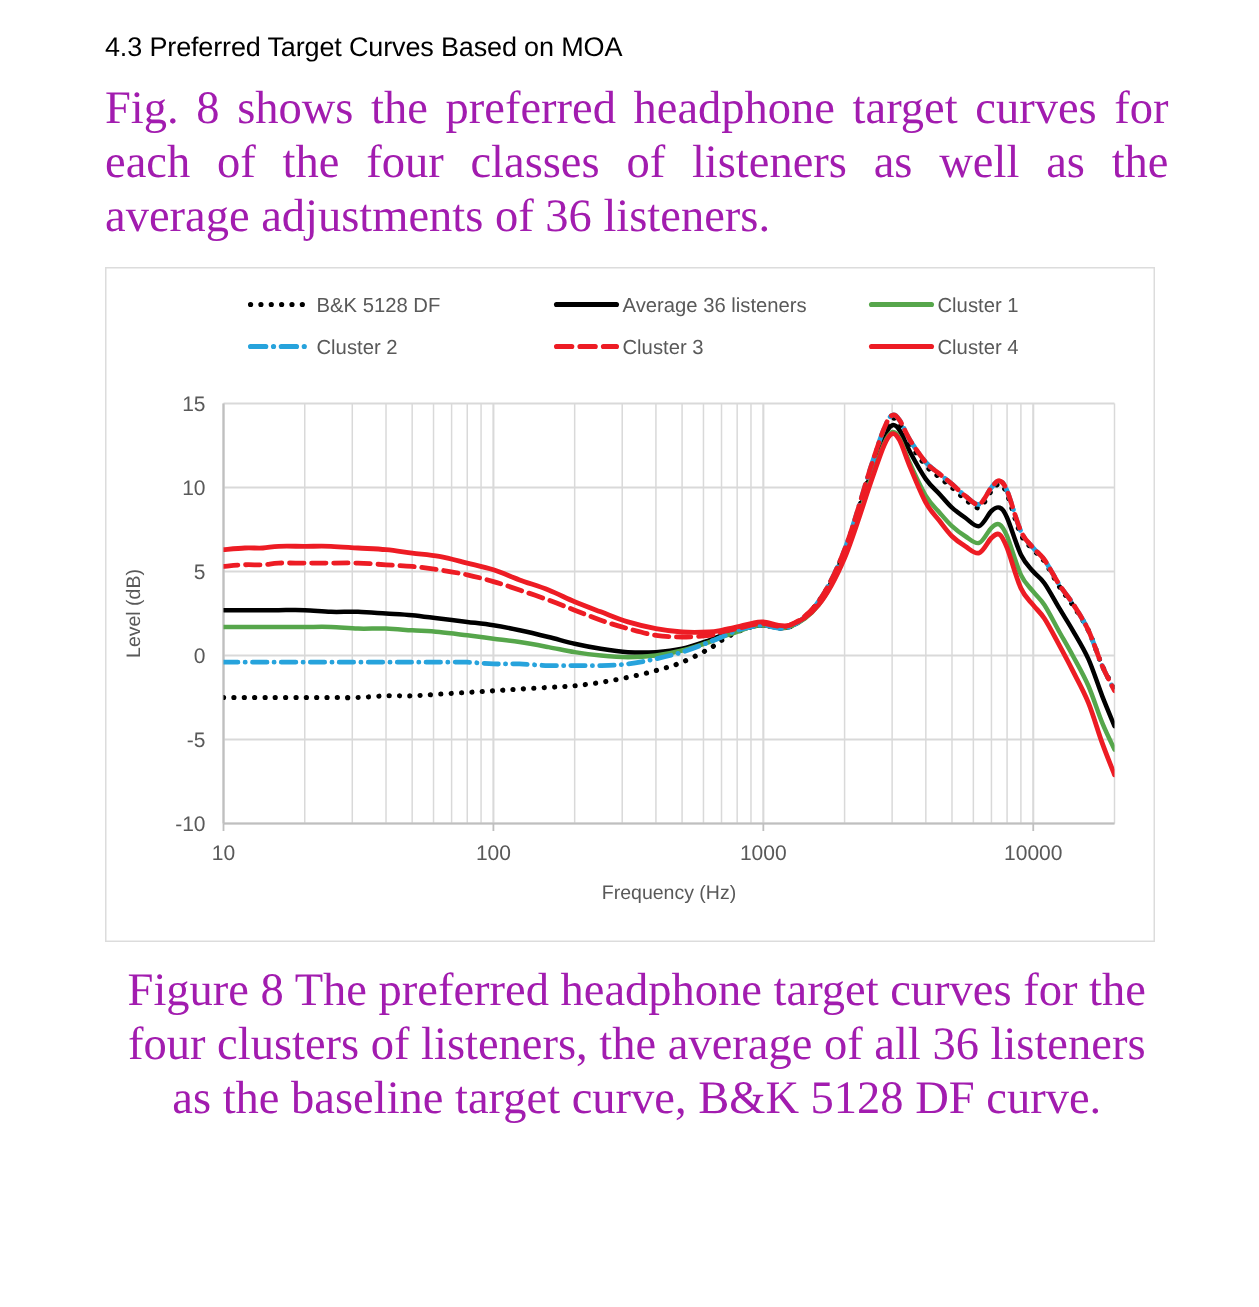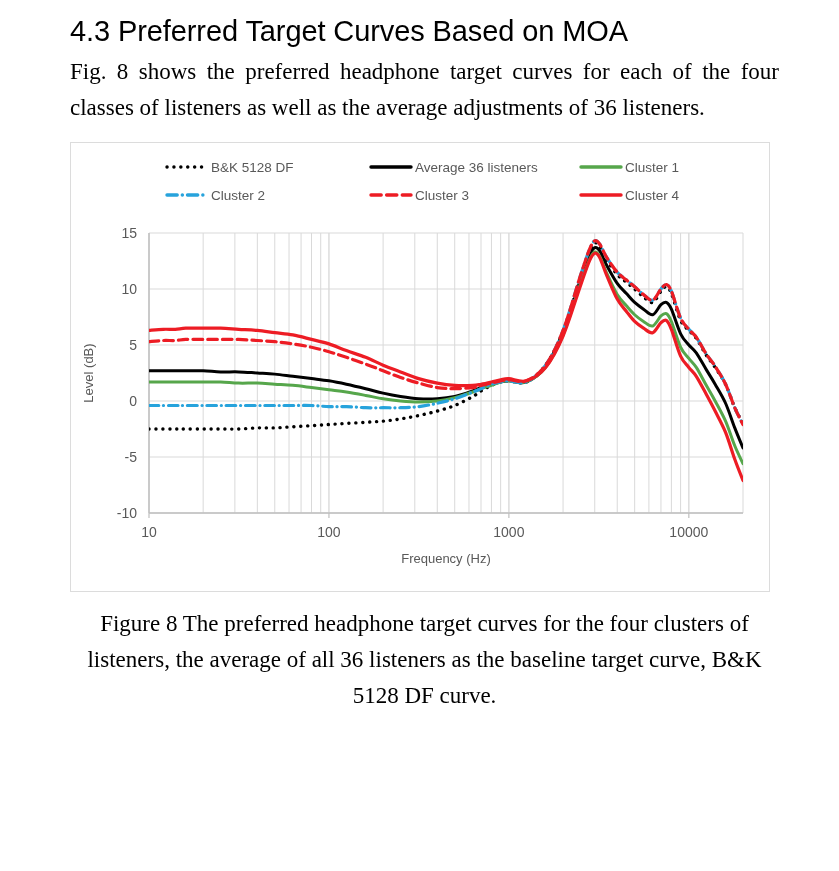--- a/index.html
+++ b/index.html
@@ -16,35 +16,35 @@
   }
   .page {
     position: relative;
     width: 839px;
     height: 871px;
     box-sizing: border-box;
     padding: 14px 60px 0 70px;
   }
   .section-heading {
     font-family: "Liberation Sans", sans-serif;
-    font-size: 29px;
+    font-size: 18px;
     line-height: 34px;
     font-weight: 400;
     letter-spacing: -0.1px;
     margin: 0 0 6px 0;
     color: #000;
   }
   .body-para {
     font-family: "Liberation Serif", serif;
-    font-size: 23px;
+    font-size: 31px;
     line-height: 36px;
     margin: 0;
     text-align: justify;
     text-justify: inter-word;
-    color: #000000;
+    color: #a21caf;
   }
   .body-para.caption {
     text-align: center;
   }
   .figure-box {
     margin: 16px 0 0 0;
     border: 1px solid #DCDCDC;
     background: #FFFFFF;
     width: 700px;
     height: 450px;

